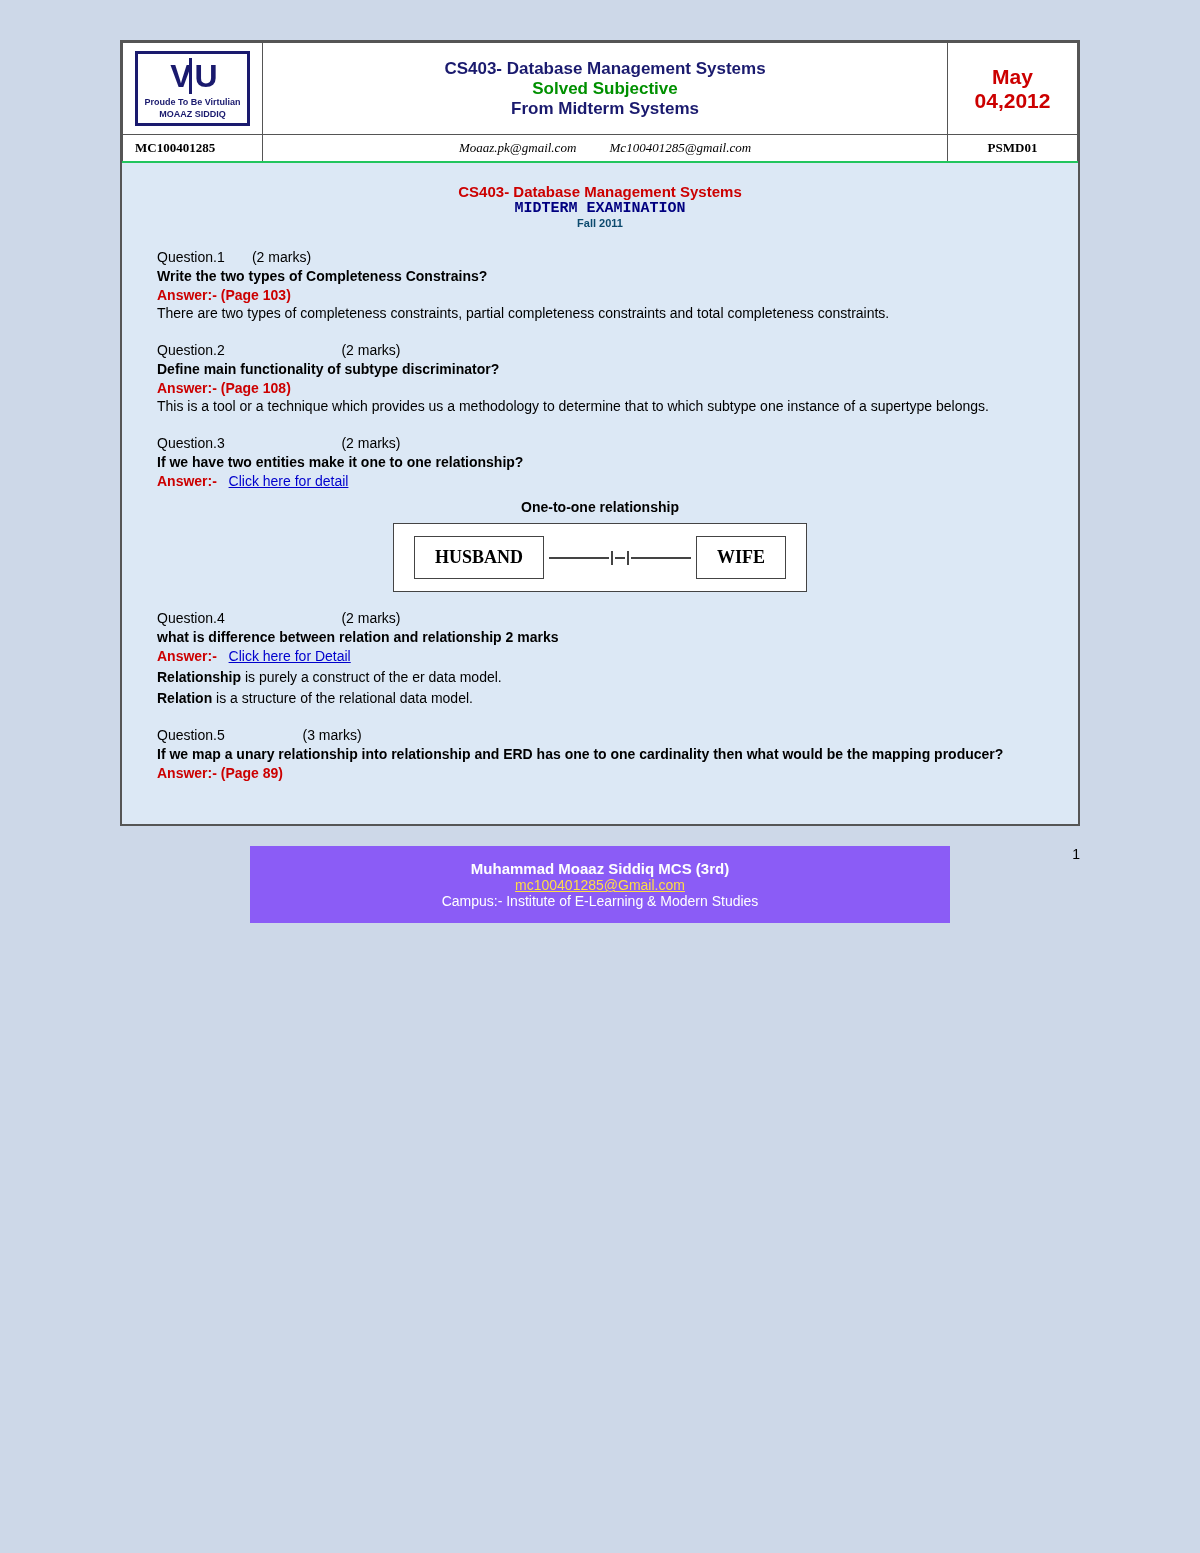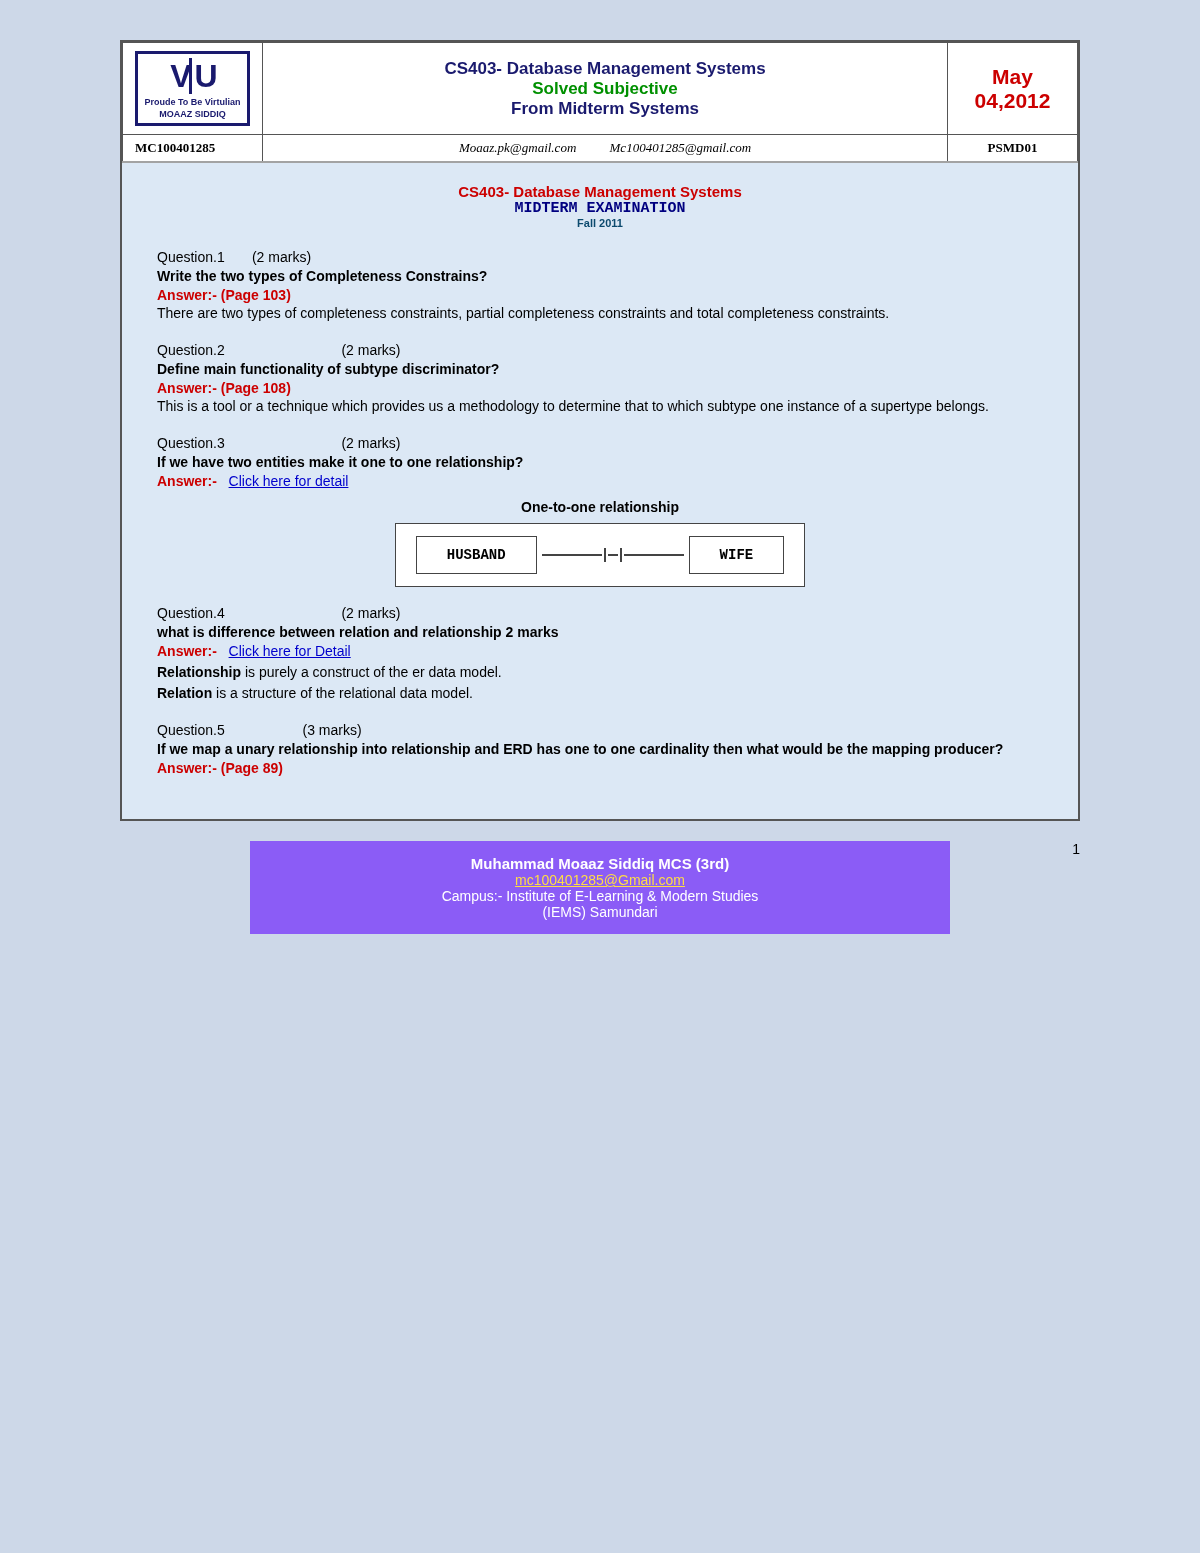--- a/index.html
+++ b/index.html
@@ -18,21 +18,21 @@
       width: 960px;
       background: #dce8f5;
       border: 2px solid #555;
       padding: 0;
     }
 
     
     .header-table {
       width: 100%;
       border-collapse: collapse;
-      border-bottom: 2px solid #a3a3a3;
+      border-bottom: 2px solid #22c55e;
     }
     .header-table td {
       border: 1px solid #555;
       padding: 8px 12px;
       vertical-align: middle;
     }
     .logo-cell {
       width: 140px;
       text-align: center;
       background: white;
@@ -189,24 +189,24 @@
     }
     .erd-diagram {
       display: inline-flex;
       align-items: center;
       border: 1.5px solid #444;
       background: white;
       padding: 12px 20px;
     }
     .erd-entity {
       border: 1.5px solid #444;
-      padding: 10px 30px;
-      font-size: 14px;
-      font-weight: bold;
-      font-family: Liberation Mono, monospace;
+      padding: 10px 20px;
+      font-size: 18px;
+      font-weight: bold;
+      font-family: Liberation Serif, serif;
       background: white;
     }
     .erd-line {
       display: flex;
       align-items: center;
       margin: 0 5px;
     }
     .erd-line-inner {
       display: flex;
       align-items: center;
@@ -392,16 +392,15 @@
       <div class="answer-ref">Answer:- (Page 89)</div>
     </div>
   </div>
 </div>
 
 <div class="page-footer">
   <div class="footer-box">
     <div class="footer-name">Muhammad Moaaz  Siddiq MCS (3rd)</div>
     <div class="footer-email">mc100401285@Gmail.com</div>
     <div class="footer-campus">Campus:- Institute of E-Learning &amp; Modern Studies</div>
-    <div class="footer-campus">(IEMS) Samundari</div>
   </div>
   <div class="page-number">1</div>
 </div>
 
 </body></html>

